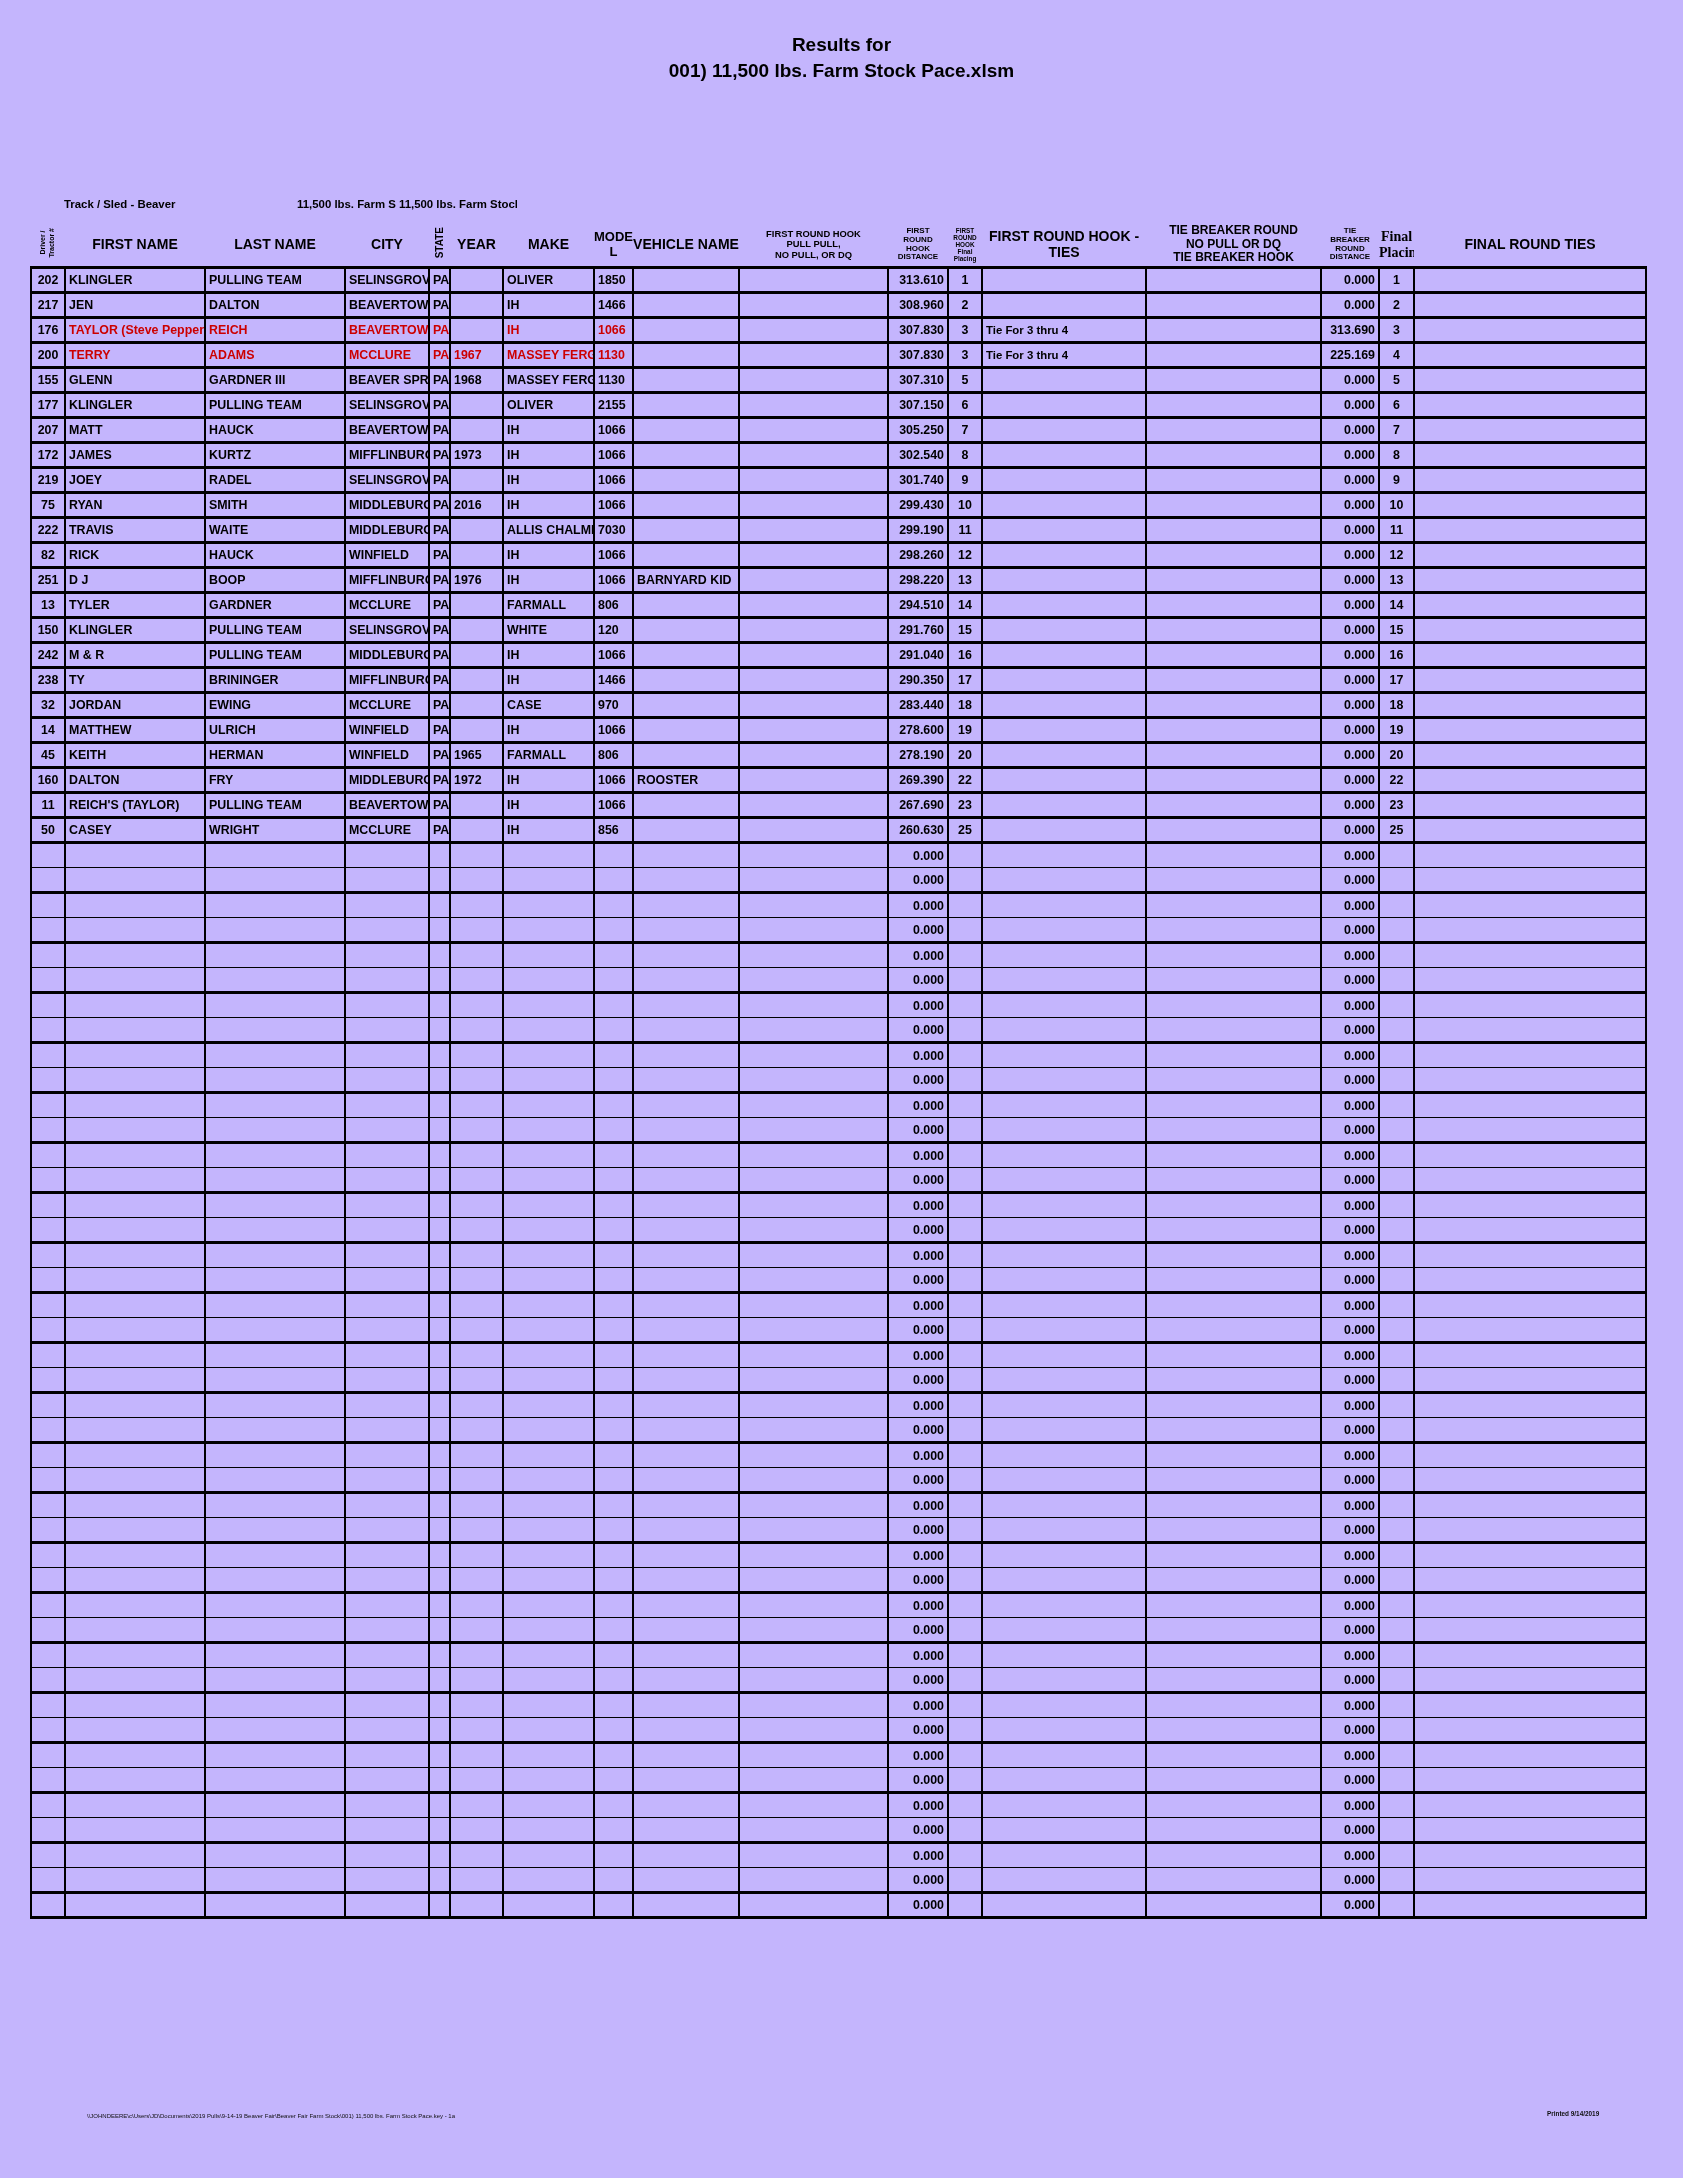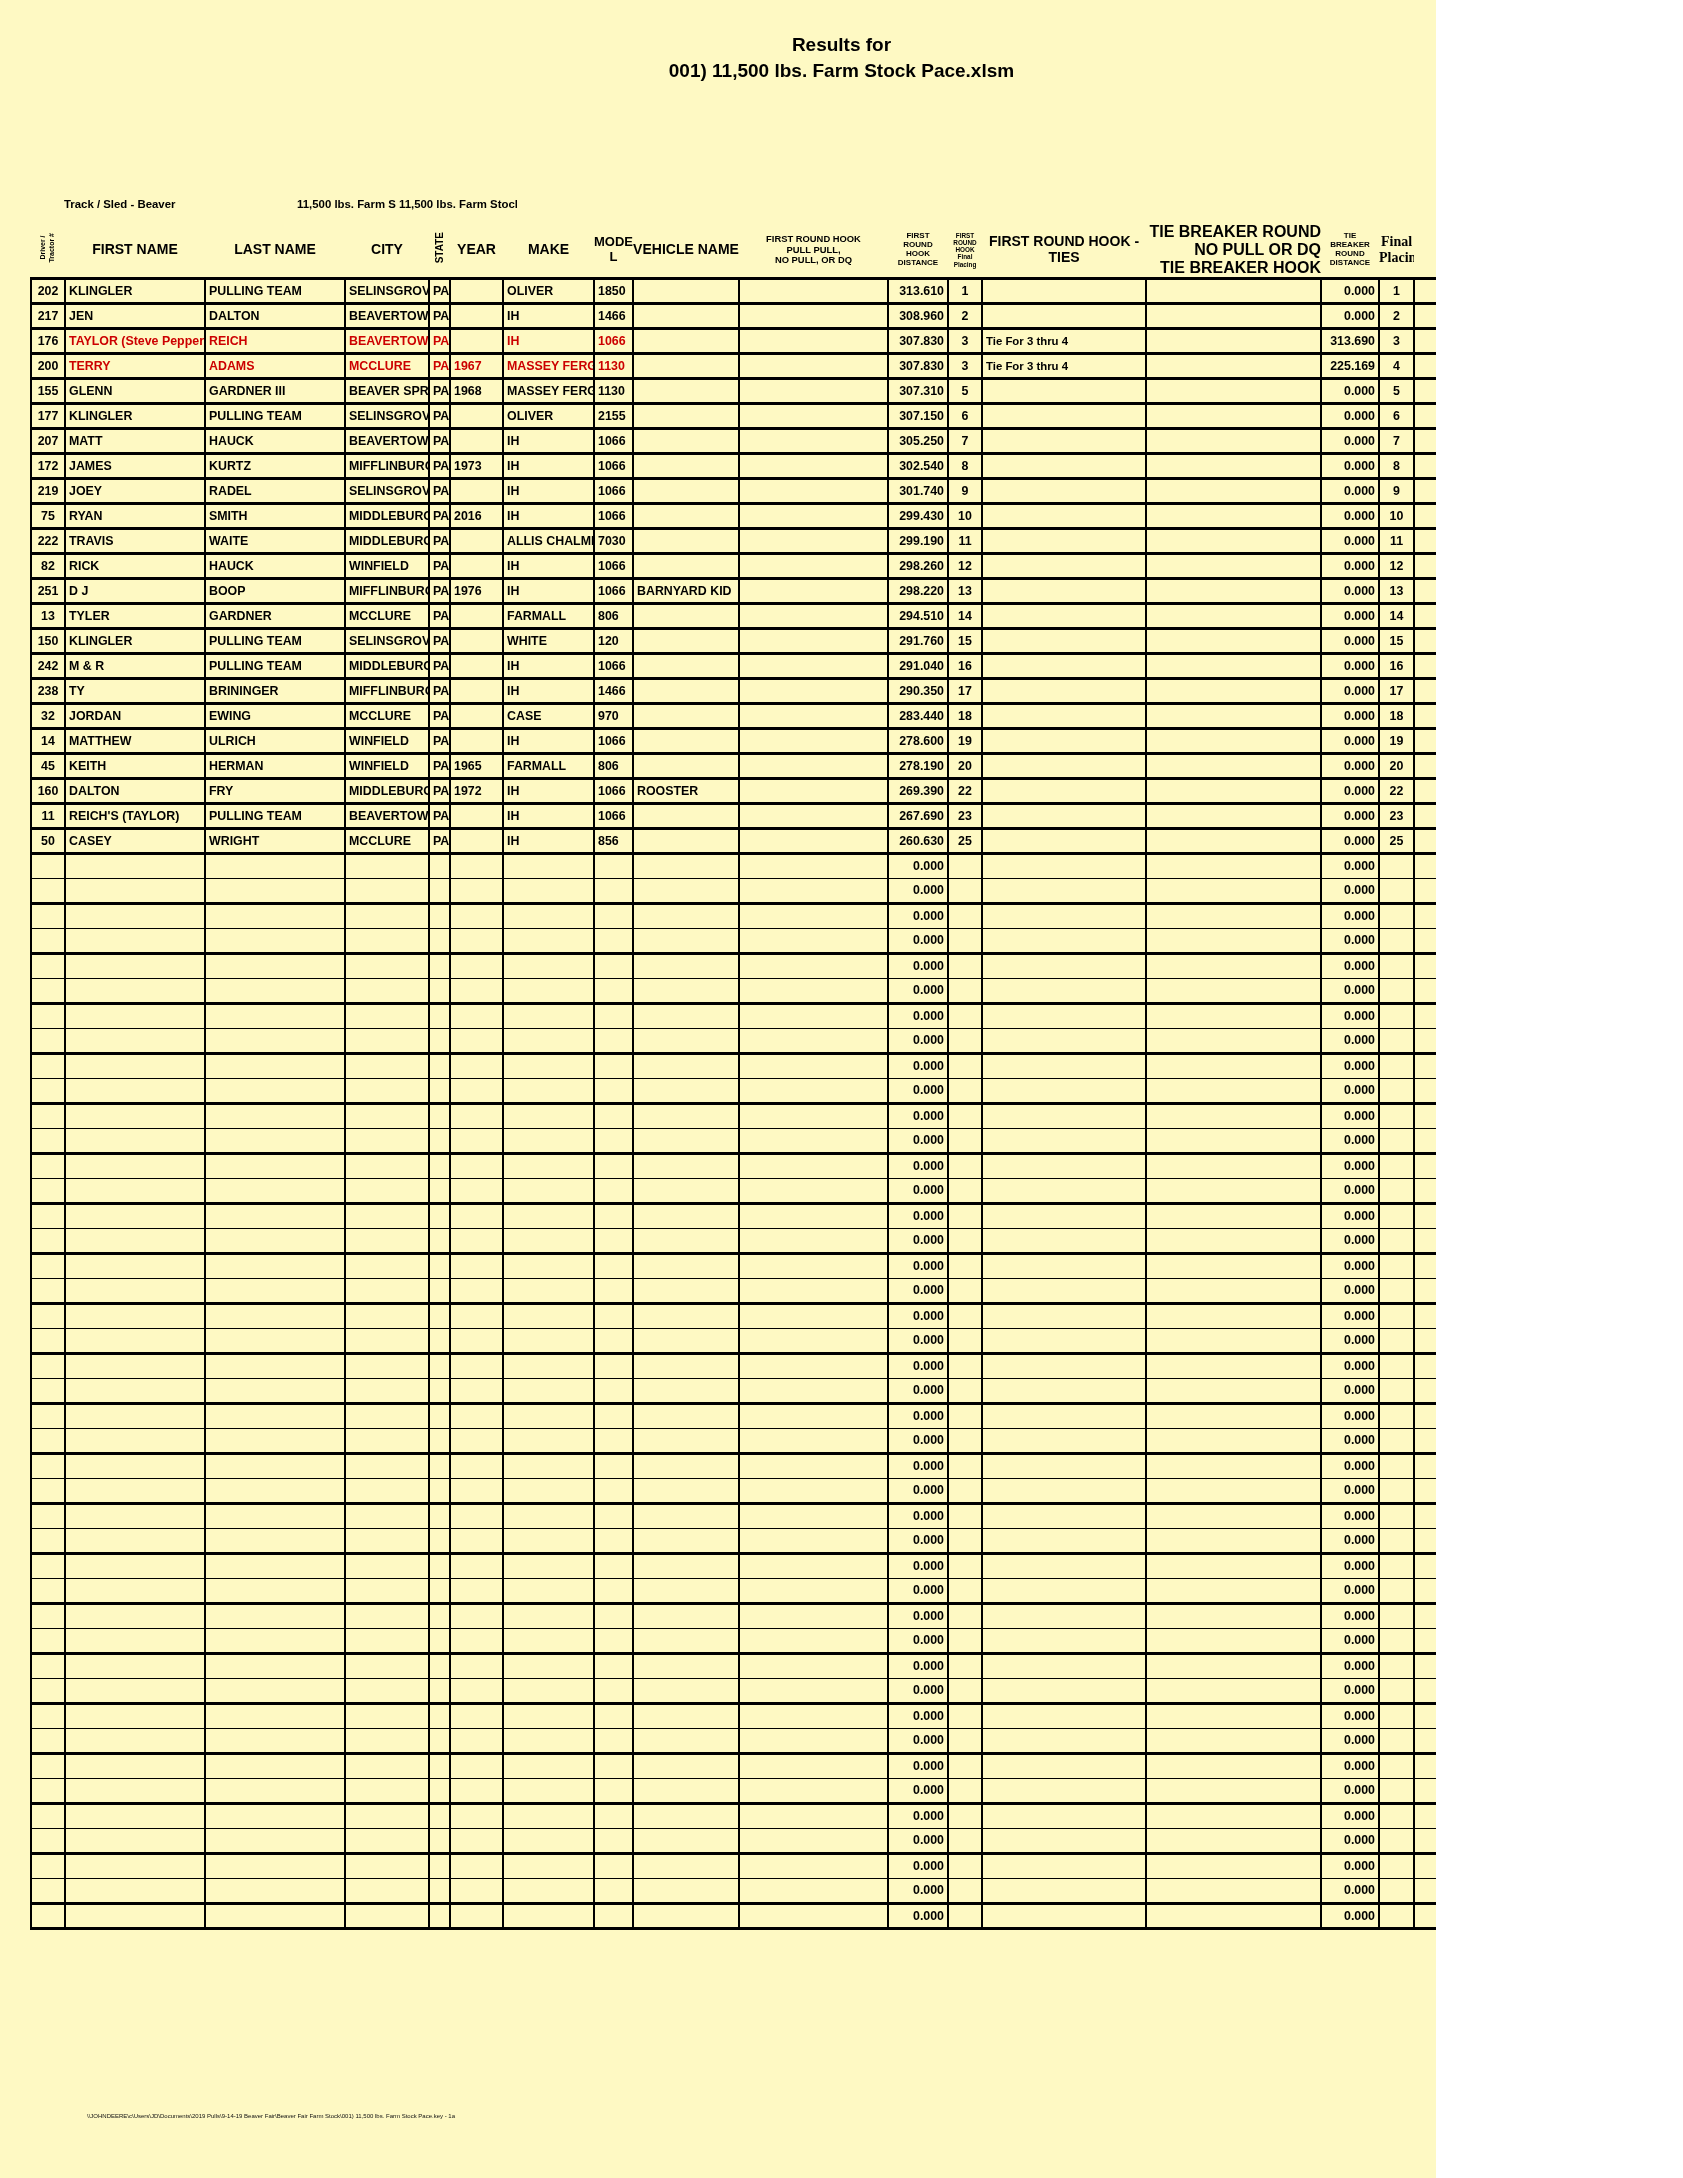--- a/index.html
+++ b/index.html
@@ -1,18 +1,18 @@
 <!DOCTYPE html>
 <html style="--red: #cc0000;"><head>
 <meta charset="utf-8">
 <style>
   :root { --red: #cc0000; }
   html,body { margin:0; padding:0; background:#fff; }
   .page {
-    position:relative; width:1436px; height:2178px; background:#fef9c3;
+    position:relative; width:1683px; height:2178px; background:#c4b5fd;
     font-family:"Liberation Sans", sans-serif; font-weight:bold; color:#000;
     overflow:hidden;
   }
   .title-block { position:absolute; top:34px; left:0; width:1683px; text-align:center; }
   .title-line1 { font-size:19px; }
   .title-line2 { font-size:19px; margin-top:4px; }
 
   .info-track { position:absolute; top:198px; left:64px;  font-size:11.4px; }
   .info-class { position:absolute; top:198px; left:297px; font-size:11.4px; white-space:nowrap; max-width:220px; overflow:hidden; }
 
@@ -22,21 +22,21 @@
   }
   thead tr { height:43px; }
   thead th {
     border:0; padding:0; font-weight:bold; vertical-align:middle; text-align:center;
     white-space:pre-line; line-height:1.12; overflow:hidden; height:43px;
   }
   th.h-main  { font-size:14px; }
   th.h-hook  { font-size:9.4px; }
   th.h-dist  { font-size:8px; }
   th.h-place { font-size:6.4px; }
-  th.h-tb    { font-size:16px;text-align:right; }
+  th.h-tb    { font-size:12px; }
   th.h-fp    { font-size:14px;font-family:Liberation Serif, serif; }
   th.h-break { font-size:13px; word-break:break-all; white-space:normal;margin-top:28px; }
   .vert { writing-mode:vertical-rl; transform:rotate(180deg); display:inline-block; max-height:43px; white-space:pre-line; }
   th.c-num .vert   { font-size:7px; line-height:1.25; }
   th.c-state .vert { font-size:10px; }
 
   tbody tr { height:25px; }
   tbody td {
     border:2px solid #000; box-sizing:border-box;
     padding:0 3px; overflow:hidden; white-space:nowrap;

